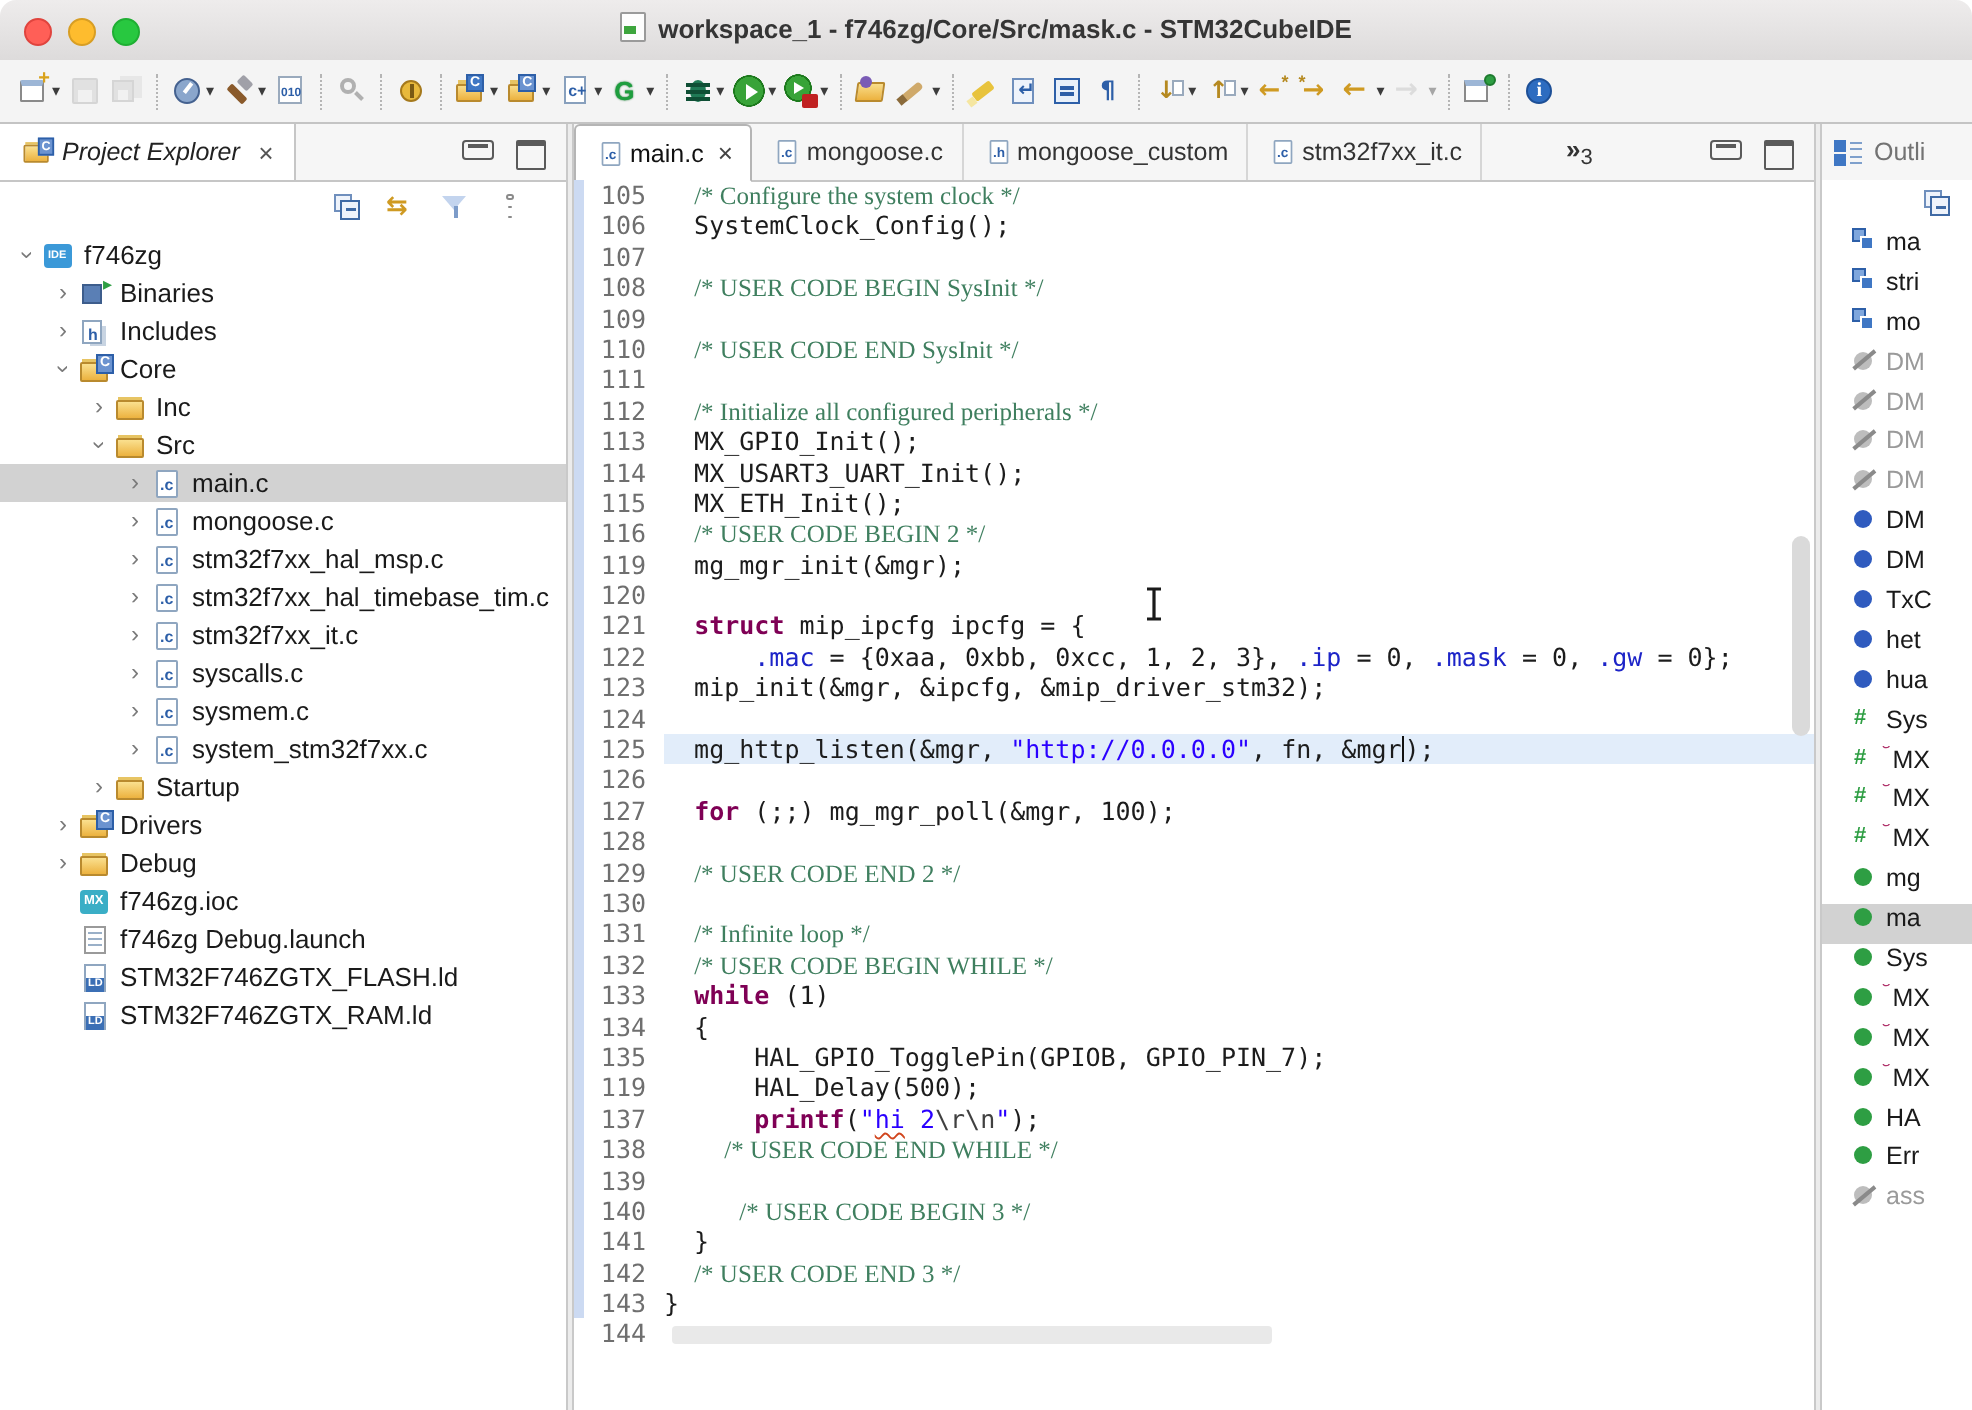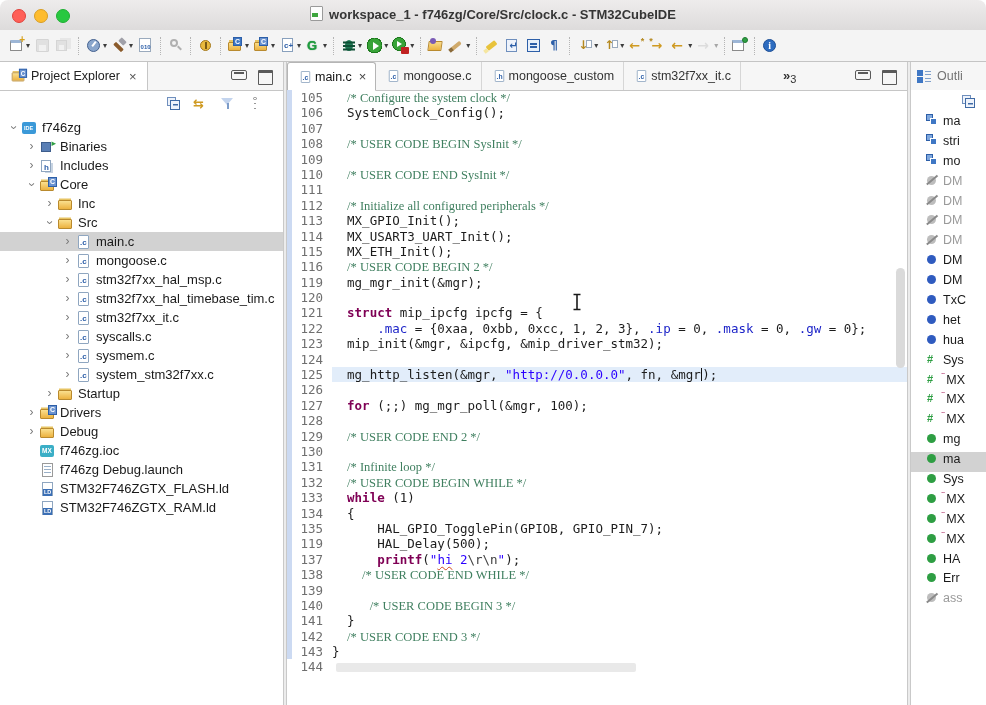--- a/index.html
+++ b/index.html
@@ -89,21 +89,21 @@
   .pane{position:absolute;top:62px;bottom:0;background:#fff;}
   .pane-exp{left:0;width:283px;}
   .sash{position:absolute;top:62px;bottom:0;width:4px;background:#ececec;border-left:1px solid #c9c9c9;border-right:1px solid #c9c9c9;box-sizing:border-box;}
   .sash1{left:283px;}
   .sash2{left:907px;}
   .pane-ed{left:287px;width:620px;}
   .pane-out{left:911px;width:75px;}
 
   .pane-header{height:28px;background:#f6f6f6;border-bottom:1px solid #c6c6c6;display:flex;align-items:center;position:relative;}
   .vtab{height:28px;display:flex;align-items:center;background:#fff;border-right:1px solid #c6c6c6;
-    padding:0 10px;font-size:12.5px;color:#222;box-sizing:border-box;}
+    padding:0 10px;font-size:12.5px;color:#222;box-sizing:border-box;font-style:italic;}
   .vtab .close{margin-left:9px;color:#555;font-size:13px;}
   .winbtns{position:absolute;right:10px;top:8px;display:flex;gap:11px;}
   .wmin{width:14px;height:8px;border:1.5px solid #5a5a5a;border-radius:2px;position:relative;}
   .wmin::after{content:'';position:absolute;left:2px;right:2px;top:1px;height:2px;background:#5a5a5a;}
   .wmax{width:13px;height:11px;border:1.5px solid #5a5a5a;border-top:3.5px solid #5a5a5a;border-radius:1px;}
 
   .viewbar{height:25px;display:flex;justify-content:flex-end;align-items:center;gap:11px;padding-right:20px;background:#fff;}
   .vbi{width:16px;height:16px;position:relative;}
   .vbi::before,.vbi::after{content:'';position:absolute;box-sizing:border-box;}
   .vbi-collapse::before{left:1px;top:1px;width:9px;height:9px;border:1px solid #6f8fbd;background:#eef3fb;}
@@ -196,21 +196,21 @@
 <body>
 
 <div class="app">
 
   <div class="titlebar">
     <div class="lights">
       <div class="light red"></div>
       <div class="light yellow"></div>
       <div class="light green"></div>
     </div>
-    <div class="wintitle"><span class="title-icon"></span><span>workspace_1 - f746zg/Core/Src/clock.c - STM32CubeIDE</span></div>
+    <div class="wintitle"><span class="title-icon"></span><span>workspace_1 - f746zg/Core/Src/mask.c - STM32CubeIDE</span></div>
   </div>
 
   <div class="toolbar">
       <div class="tbtn">
         <span class="ti ti-newwin"></span>
         <span class="tcaret">▾</span>
       </div>
       <div class="tbtn disabled">
         <span class="ti ti-save"></span>
       </div>

